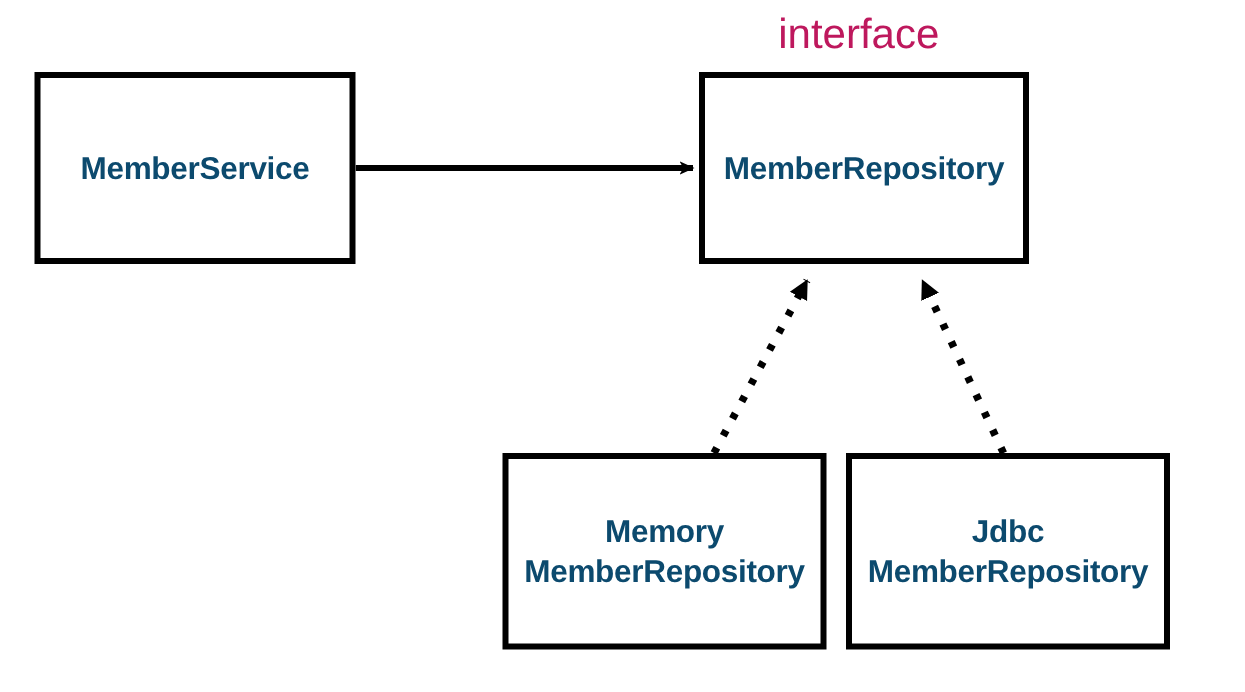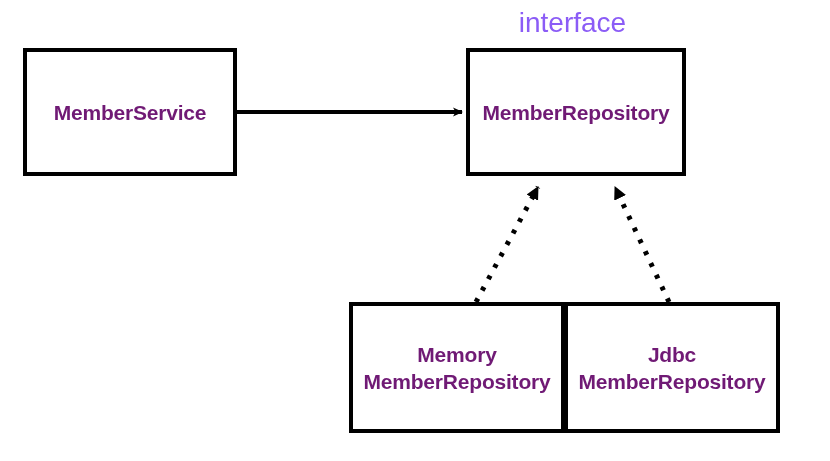--- a/index.html
+++ b/index.html
@@ -26,47 +26,47 @@
     border: 4px solid #000000;
     display: flex;
     align-items: center;
     justify-content: center;
     text-align: center;
   }
   .node-label {
     font-weight: bold;
     font-size: 21px;
     line-height: 25px;
-    color: #701a75;
+    color: #0c4a6e;
     letter-spacing: -0.2px;
     white-space: pre-line;
   }
   .stereotype {
     position: absolute;
     font-size: 28px;
     font-weight: normal;
-    color: #8b5cf6;
+    color: #be185d;
     line-height: 30px;
     text-align: center;
     white-space: nowrap;
   }
   svg.edges {
     position: absolute;
     left: 0;
     top: 0;
     width: 830px;
     height: 461px;
     overflow: visible;
     pointer-events: none;
   }
 
   
   #node-member-service   { left: 23px;  top: 48px;  width: 214px; height: 128px; }
   #node-member-repository{ left: 466px; top: 48px;  width: 220px; height: 128px; }
-  #node-memory-repo      { left: 335px; top: 302px; width: 216px; height: 131px; margin-left: 14px; }
+  #node-memory-repo      { left: 335px; top: 302px; width: 216px; height: 131px; }
   #node-jdbc-repo        { left: 564px; top: 302px; width: 216px; height: 131px; }
 
   #stereotype-interface  { left: 466px; top: 8px;  width: 213px; }
 
   .node-label.two-line { font-size: 21px; line-height: 27px; }
 </style>
 </head>
 <body>
 
 <div id="diagram">

